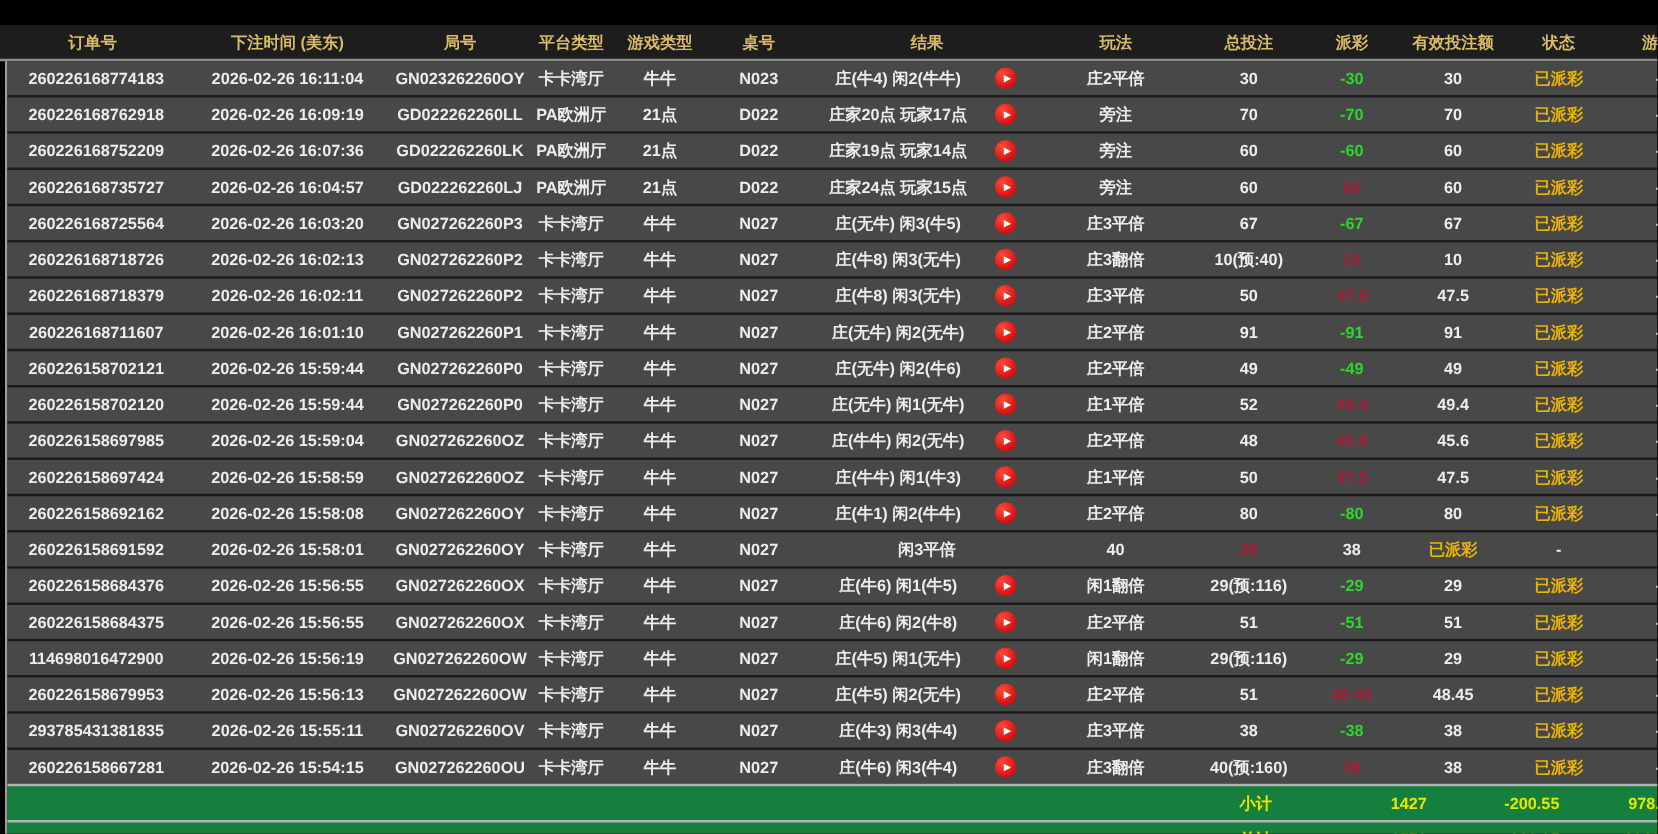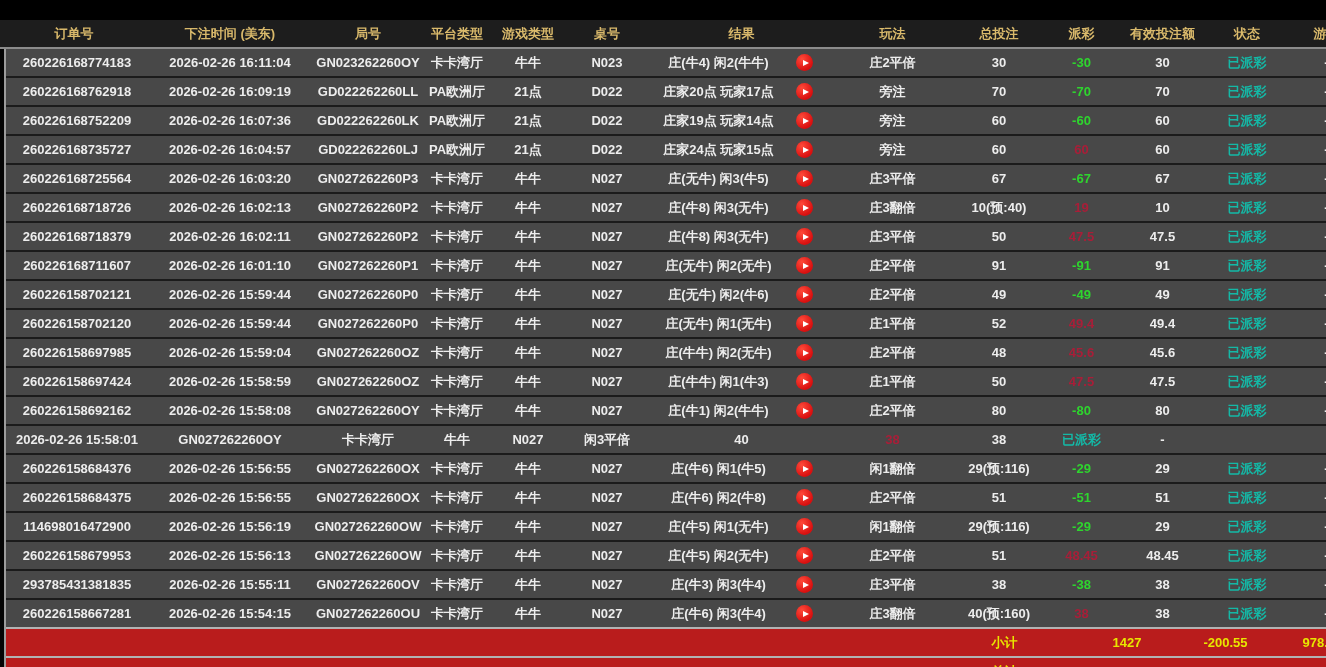--- a/index.html
+++ b/index.html
@@ -37,23 +37,23 @@
     display:flex;align-items:center;justify-content:center;
   }
   .play-icon::after{
     content:"";display:block;margin-left:2px;
     border-left:6px solid #fff;
     border-top:3.5px solid transparent;
     border-bottom:3.5px solid transparent;
   }
   .green{color:#2ed52e;}
   .red{color:#a81e38;}
-  .td.status{color:#14b8a6;}
+  .td.status{color:#eab308;}
   .sumrow{
-    height:27px;background:#b91c1c;border-top:2px solid #b2b2b2;
+    height:27px;background:#15803d;border-top:2px solid #b2b2b2;
     color:#e8e600;
     gap:16px;
   }
   .sumrow .td{color:#e8e600;}
 </style>
 </head>
 <body>
 
 <div class="app">
 
@@ -303,20 +303,21 @@
             <span class="play-icon"></span>
           </div>
           <div class="td">庄2平倍</div>
           <div class="td">80</div>
           <div class="td green">-80</div>
           <div class="td">80</div>
           <div class="td status">已派彩</div>
           <div class="td">-</div>
         </div>
         <div class="tr grid-b">
+          <div class="td">260226158691592</div>
           <div class="td">2026-02-26 15:58:01</div>
           <div class="td">GN027262260OY</div>
           <div class="td">卡卡湾厅</div>
           <div class="td">牛牛</div>
           <div class="td">N027</div>
           <div class="td">闲3平倍</div>
           <div class="td">40</div>
           <div class="td red">38</div>
           <div class="td">38</div>
           <div class="td status">已派彩</div>

